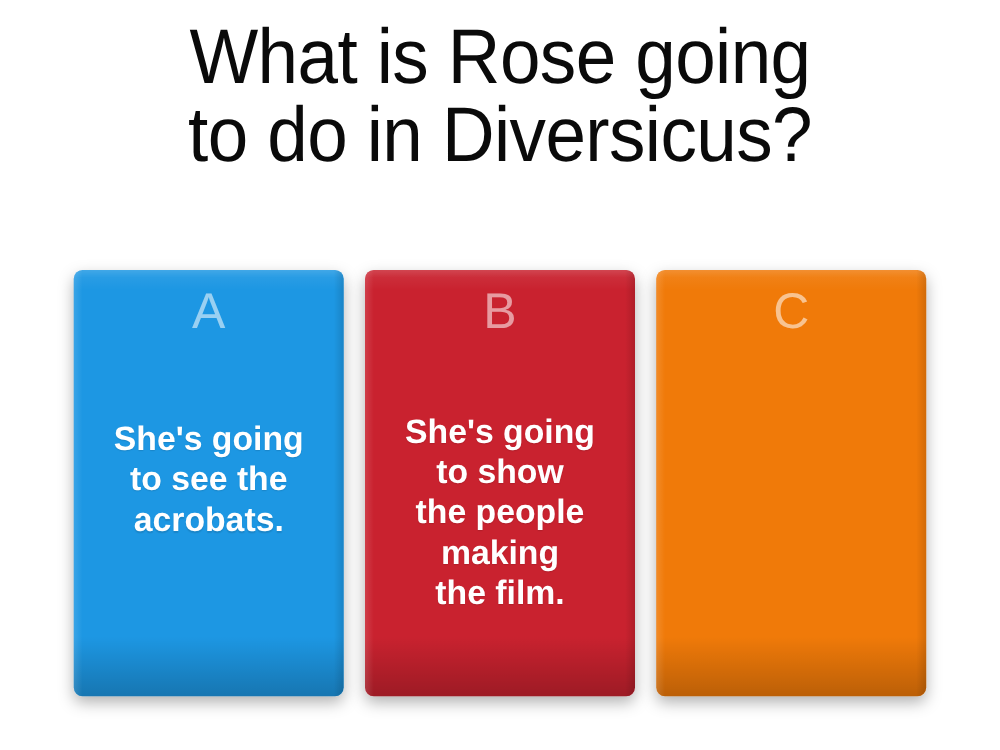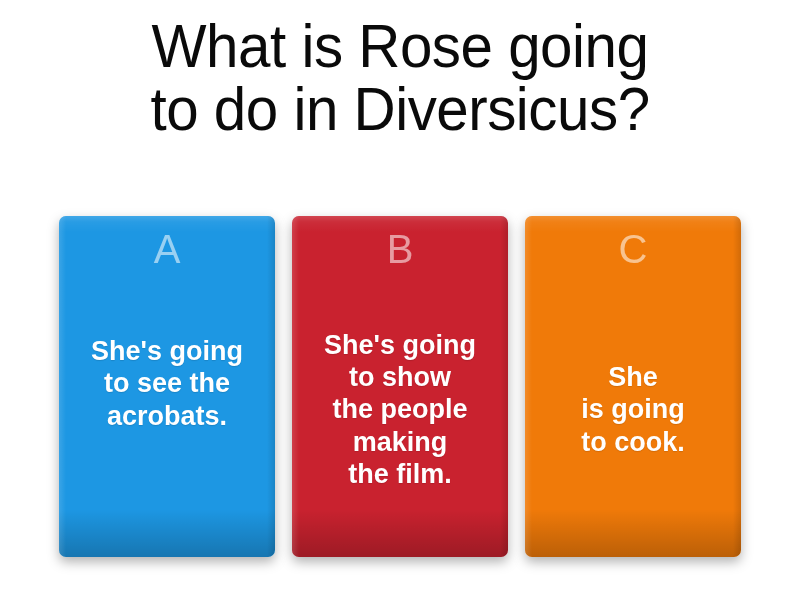--- a/index.html
+++ b/index.html
@@ -138,18 +138,15 @@
     <div class="answer-letter">B</div>
     <div class="answer-text">She's going
 to show
 the people
 making
 the film.</div>
   </div>
 
   <div class="answer-card" style="background: rgb(240, 122, 9);">
     <div class="answer-letter">C</div>
-    <div class="answer-text">She
-is going
-to cook.</div>
   </div>
 
 </div>
 
 </body></html>

